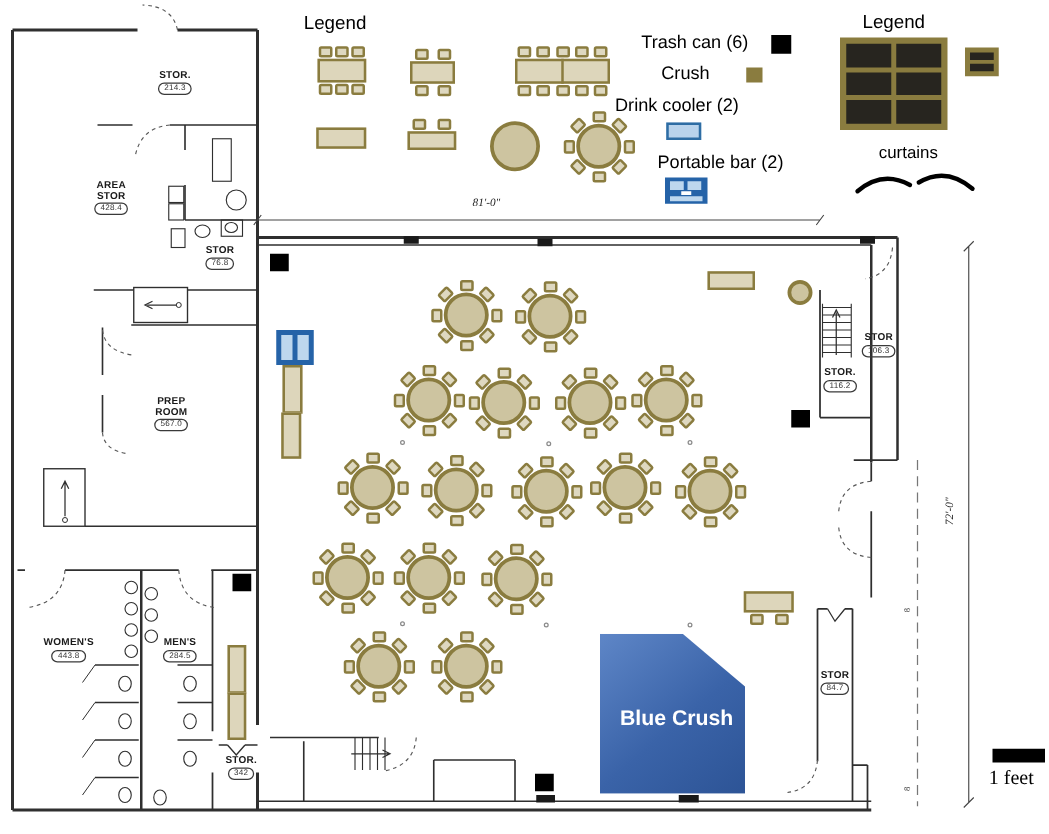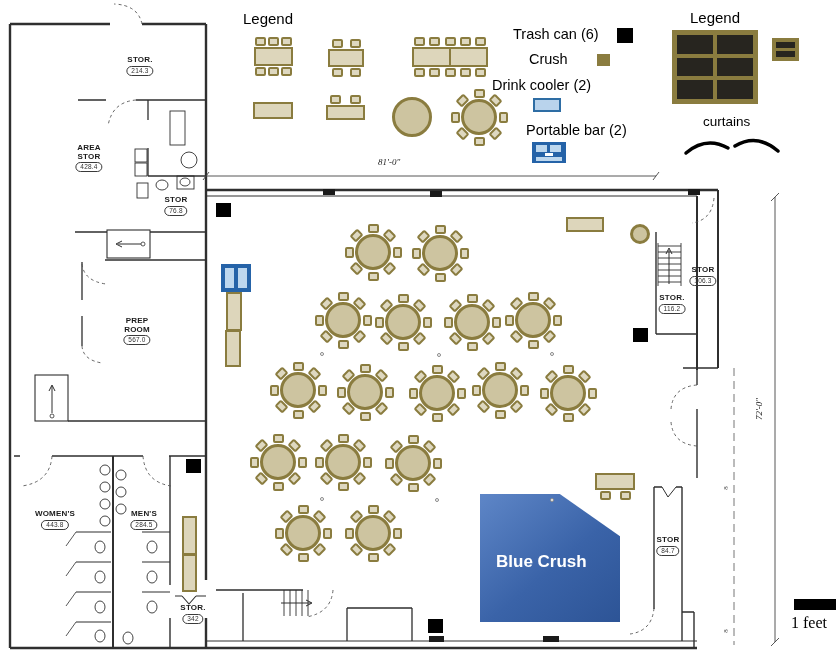--- a/index.html
+++ b/index.html
@@ -33,21 +33,21 @@
   .cooler{position:absolute;background:var(--cooler-fill);border:2.5px solid var(--cooler-border);box-sizing:border-box;}
   
   #stage-label{position:absolute;left:672px;top:9px;width:86px;text-align:center;font-size:15px;color:#000;}
   #stage-grid{position:absolute;left:672px;top:30px;width:86px;height:74px;background:var(--tan-border);
               display:grid;grid-template-columns:1fr 1fr;grid-template-rows:1fr 1fr 1fr;gap:4px;padding:5px;box-sizing:border-box;}
   .stage-cell{background:var(--stage-dark);}
   #stage-steps{position:absolute;left:772px;top:38px;width:27px;height:23px;background:var(--tan-border);}
   #stage-steps .bar{position:absolute;left:4px;width:19px;height:6px;background:var(--stage-dark);}
   #curtains-label{position:absolute;left:703px;top:114px;font-size:13.5px;color:#000;}
   
-  #zone{position:absolute;left:480px;top:494px;width:140px;height:128px;
+  #zone{position:absolute;left:480px;top:507px;width:116px;height:128px;
         background:linear-gradient(140deg,var(--zone-start) 0%,#3a63a8 55%,var(--zone-end) 100%);
         clip-path:polygon(0 0,57% 0,100% 33%,100% 100%,0 100%);text-decoration:underline;}
   #zone-label{position:absolute;left:16px;top:58px;color:#fff;font-weight:bold;font-size:17px;}
   
   .dim{position:absolute;font-style:italic;font-size:9px;color:#222;font-family:"Liberation Serif",serif;}
   #dim-h{left:378px;top:157px;}
   #dim-v{left:748px;top:404px;transform:rotate(-90deg);transform-origin:center;}
   .colmark{position:absolute;font-size:7px;color:#333;transform:rotate(-90deg);font-family:"Liberation Serif",serif;}
   #scalebar{position:absolute;left:794px;top:599px;width:42px;height:11px;background:#000;}
   #scale-label{position:absolute;left:791px;top:614px;font-size:16px;color:#000;font-family:"Liberation Serif",serif;}

